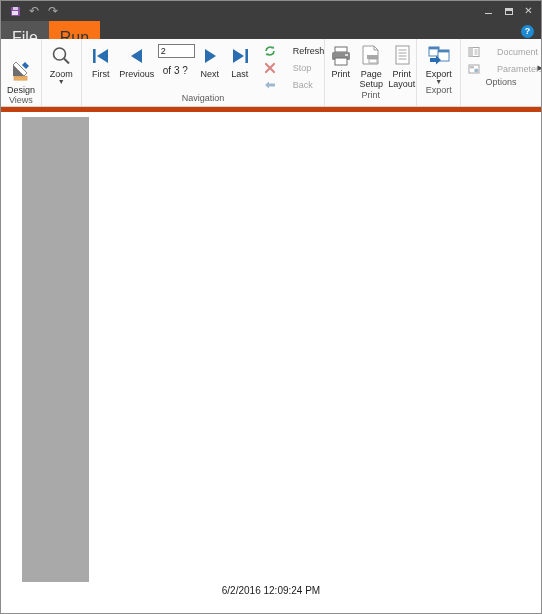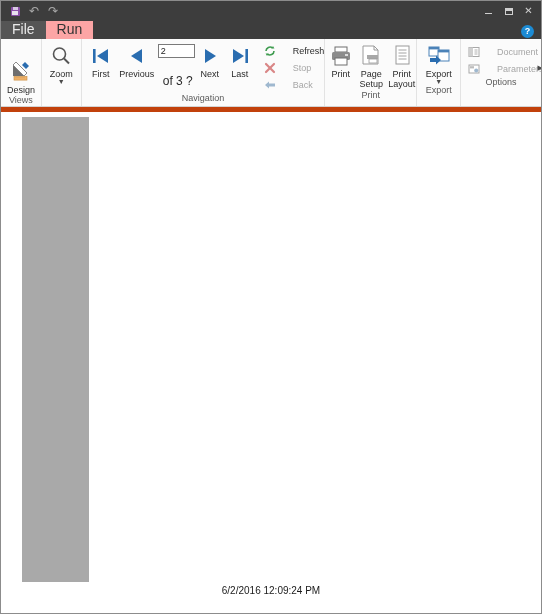--- a/index.html
+++ b/index.html
@@ -91,29 +91,29 @@
   
   .tabstrip {
     position: relative;
     height: 18px;
     background: #3d3d3d;
     display: flex;
     align-items: flex-end;
   }
   .tab {
     height: 18px;
-    padding: 0 11px;
+    padding: 8px 11px;
     display: flex; align-items: flex-start;
-    font-size: 14px;
+    font-size: 16px;
     color: #e9e9e9;
     box-sizing: border-box;
   }
   .tab.filetab { background: #555555; }
   .tab.active {
-    background: #fca5a5;
+    background: #f97316;
     color: #333333;
     margin-top: 16px;
   }
   .help-btn {
     position: absolute;
     right: 7px; bottom: 1px;
     width: 13px; height: 13px;
     border-radius: 50%;
     background: #1c8bd4;
     color: #ffffff;
@@ -192,23 +192,23 @@
     width: 37px; height: 14px;
     border: 1px solid #7a7a7a;
     background: #ffffff;
     font-size: 9px;
     color: #1a1a1a;
     padding: 0 2px;
     box-sizing: border-box;
     display: flex; align-items: center;
   }
   .oftext {
-    font-size: 12px;
+    font-size: 10px;
     color: #2b2b2b;
-    margin-top: 16px;
+    margin-top: 7px;
     padding-left: 5px;
   }
 
   
   .docarea {
     position: relative;
     background: #ffffff;
     height: 506px;
     border-top: 5px solid #c2410c;
     overflow: hidden;

